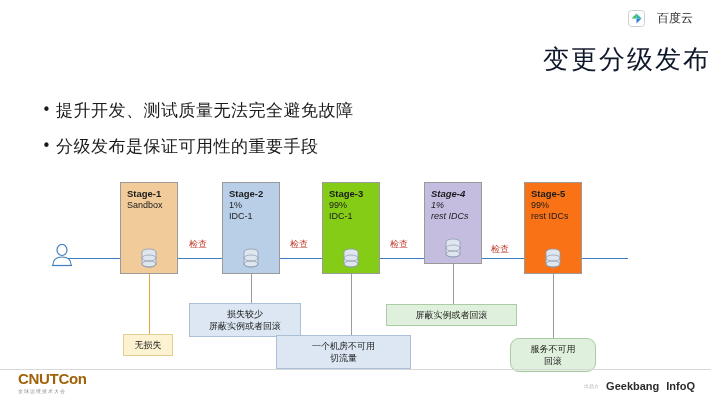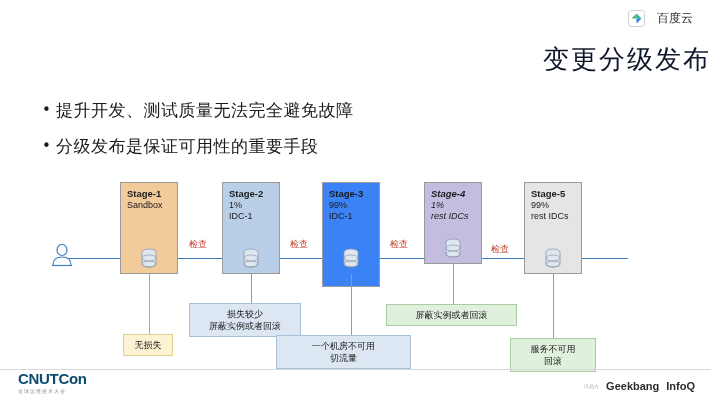--- a/index.html
+++ b/index.html
@@ -166,21 +166,21 @@
     background: #d8d8d8;
   }
   .footer-left {
     position: absolute;
     left: 18px;
     bottom: 6px;
   }
   .cnutcon {
     font-size: 15px;
     font-weight: bold;
-    color: #0c4a6e;
+    color: #a16207;
     letter-spacing: -0.3px;
     font-family: "Liberation Sans", sans-serif;
   }
   .cnutcon-sub {
     font-size: 5px;
     color: #8a8a8a;
     letter-spacing: 1px;
     margin-top: 1px;
     font-family: "Liberation Sans", sans-serif;
   }
@@ -254,31 +254,31 @@
 
     <div class="stage" style="left:120px; top:182px; width:58px; height:92px; background:#f2cb9b;">
       <div class="stage-title">Stage-1</div>
       <div class="stage-sub">Sandbox</div>
     </div>
     <div class="stage" style="left:222px; top:182px; width:58px; height:92px; background:#b9cfe8;">
       <div class="stage-title">Stage-2</div>
       <div class="stage-sub">1%
 IDC-1</div>
     </div>
-    <div class="stage" style="left:322px; top:182px; width:58px; height:105px; background:#3b82f6;">
+    <div class="stage" style="left:322px; top:182px; width:58px; height:92px; background:#84cc16;">
       <div class="stage-title">Stage-3</div>
       <div class="stage-sub">99%
 IDC-1</div>
     </div>
     <div class="stage" style="left:424px; top:182px; width:58px; height:82px; background:#c5bde0;font-style:italic;">
       <div class="stage-title">Stage-4</div>
       <div class="stage-sub">1%
 rest IDCs</div>
     </div>
-    <div class="stage" style="left:524px; top:182px; width:58px; height:92px; background:#e5e5e5;">
+    <div class="stage" style="left:524px; top:182px; width:58px; height:92px; background:#f97316;">
       <div class="stage-title">Stage-5</div>
       <div class="stage-sub">99%
 rest IDCs</div>
     </div>
 
     <div class="server" style="left:139px; top:248px;">
       <svg width="20" height="22" viewBox="0 0 20 22">
         <ellipse cx="10" cy="4" rx="7" ry="3" fill="#dfe6ee" stroke="#8b9bb0" stroke-width="0.8"></ellipse>
         <path d="M3 4 L3 16 A7 3 0 0 0 17 16 L17 4" fill="#dfe6ee" stroke="#8b9bb0" stroke-width="0.8"></path>
         <ellipse cx="10" cy="10" rx="7" ry="3" fill="none" stroke="#8b9bb0" stroke-width="0.7"></ellipse>
@@ -328,21 +328,21 @@
     <div class="connector v" style="left:351px; top:274px; height:61px;"></div>
     <div class="connector v" style="left:453px; top:264px; height:40px;"></div>
     <div class="connector v" style="left:553px; top:274px; height:64px;"></div>
 
     <div class="note yellow" style="left:123px; top:334px; width:50px;">无损失</div>
     <div class="note blue" style="left:189px; top:303px; width:112px;">损失较少
 屏蔽实例或者回滚</div>
     <div class="note blue" style="left:276px; top:335px; width:135px;">一个机房不可用
 切流量</div>
     <div class="note green" style="left:386px; top:304px; width:131px;">屏蔽实例或者回滚</div>
-    <div class="note green" style="left:510px; top:338px; width:86px;">服务不可用
+    <div class="note green" style="left:510px; top:338px; width:86px;border-radius:9px;">服务不可用
 回滚</div>
 
   </div>
 
   <div class="footer-line"></div>
   <div class="footer-left">
     <div class="cnutcon"><span>CNUTCon</span></div>
     <div class="cnutcon-sub">全球运维技术大会</div>
   </div>
   <div class="footer-right">

